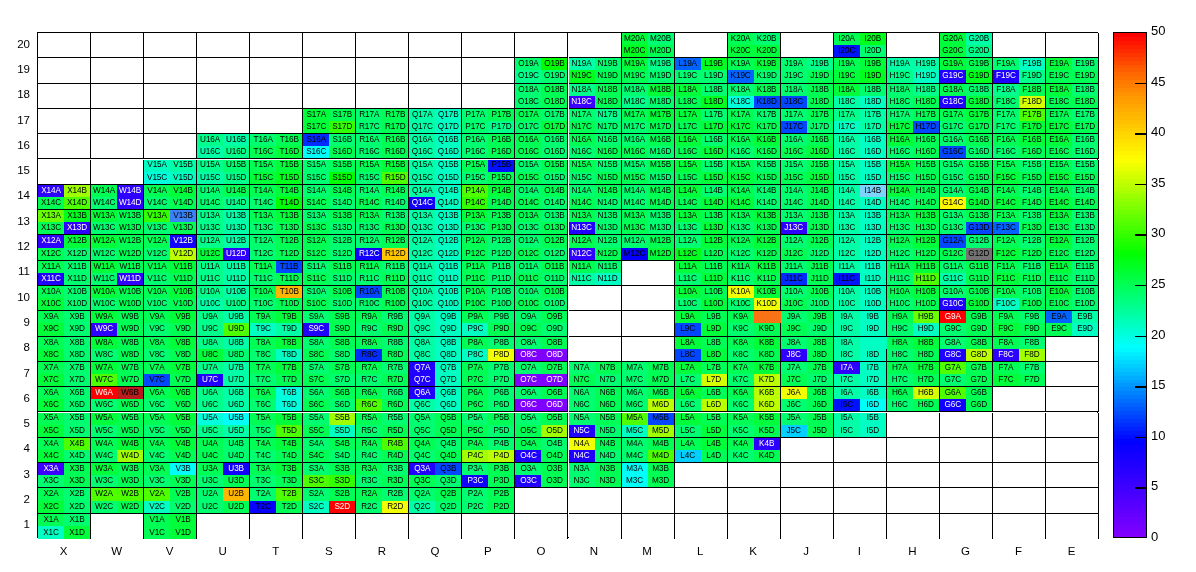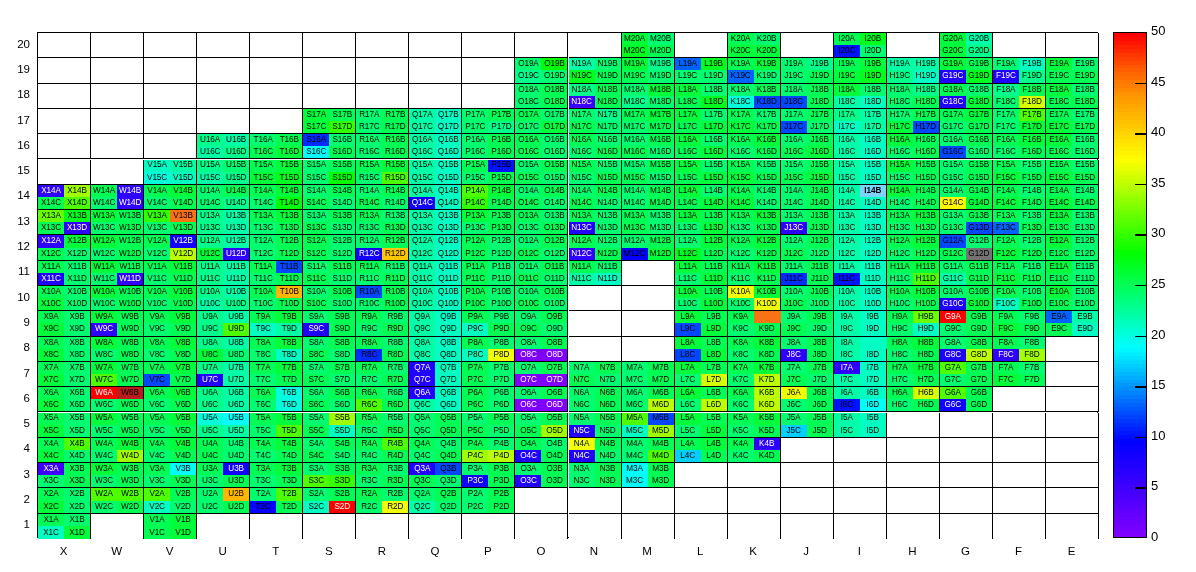--- a/index.html
+++ b/index.html
@@ -238,21 +238,21 @@
             <div class="sub" style="left: 50%; top: 50%; width: 50%; height: 50%; background: rgb(0, 255, 194);">V15D</div>
           </div>
           <div class="cell" style="top: 151.8px;">
             <div class="sub" style="left: 0%; top: 0%; width: 50%; height: 50%; background: rgb(0, 255, 85);">V14A</div>
             <div class="sub" style="left: 50%; top: 0%; width: 50%; height: 50%; background: rgb(0, 255, 58);">V14B</div>
             <div class="sub" style="left: 0%; top: 50%; width: 50%; height: 50%; background: rgb(0, 255, 112);">V14C</div>
             <div class="sub" style="left: 50%; top: 50%; width: 50%; height: 50%; background: rgb(0, 255, 85);">V14D</div>
           </div>
           <div class="cell" style="top: 177.1px;">
             <div class="sub" style="left: 0%; top: 0%; width: 50%; height: 50%; background: rgb(51, 255, 0);">V13A</div>
-            <div class="sub" style="left: 50%; top: 0%; width: 50%; height: 50%; background: #f97316;">V13B</div>
+            <div class="sub" style="left: 50%; top: 0%; width: 50%; height: 50%; background: #3b82f6;">V13B</div>
             <div class="sub" style="left: 0%; top: 50%; width: 50%; height: 50%; background: rgb(0, 255, 112);">V13C</div>
             <div class="sub" style="left: 50%; top: 50%; width: 50%; height: 50%; background: rgb(0, 255, 85);">V13D</div>
           </div>
           <div class="cell" style="top: 202.4px;">
             <div class="sub" style="left: 0%; top: 0%; width: 50%; height: 50%; background: rgb(0, 255, 85);">V12A</div>
             <div class="sub dark" style="left: 50%; top: 0%; width: 50%; height: 50%; background: rgb(18, 0, 255);">V12B</div>
             <div class="sub" style="left: 0%; top: 50%; width: 50%; height: 50%; background: rgb(0, 255, 112);">V12C</div>
             <div class="sub" style="left: 50%; top: 50%; width: 50%; height: 50%; background: rgb(187, 255, 0);">V12D</div>
           </div>
           <div class="cell" style="top: 227.7px;">
@@ -1553,21 +1553,21 @@
             <div class="sub" style="left: 50%; top: 50%; width: 50%; height: 50%; background: rgb(0, 255, 194);">I16D</div>
           </div>
           <div class="cell" style="top: 126.5px;">
             <div class="sub" style="left: 0%; top: 0%; width: 50%; height: 50%; background: rgb(0, 255, 167);">I15A</div>
             <div class="sub" style="left: 50%; top: 0%; width: 50%; height: 50%; background: rgb(0, 255, 194);">I15B</div>
             <div class="sub" style="left: 0%; top: 50%; width: 50%; height: 50%; background: rgb(0, 255, 167);">I15C</div>
             <div class="sub" style="left: 50%; top: 50%; width: 50%; height: 50%; background: rgb(0, 255, 194);">I15D</div>
           </div>
           <div class="cell" style="top: 151.8px;">
             <div class="sub" style="left: 0%; top: 0%; width: 50%; height: 50%; background: rgb(0, 255, 167);">I14A</div>
-            <div class="sub" style="left: 50%; top: 0%; width: 50%; height: 50%; background: #7dd3fc; font-weight: bold;">I14B</div>
+            <div class="sub" style="left: 50%; top: 0%; width: 50%; height: 50%; background: #7dd3fc;">I14B</div>
             <div class="sub" style="left: 0%; top: 50%; width: 50%; height: 50%; background: rgb(0, 255, 167);">I14C</div>
             <div class="sub" style="left: 50%; top: 50%; width: 50%; height: 50%; background: rgb(0, 255, 194);">I14D</div>
           </div>
           <div class="cell" style="top: 177.1px;">
             <div class="sub" style="left: 0%; top: 0%; width: 50%; height: 50%; background: rgb(0, 255, 167);">I13A</div>
             <div class="sub" style="left: 50%; top: 0%; width: 50%; height: 50%; background: rgb(0, 255, 194);">I13B</div>
             <div class="sub" style="left: 0%; top: 50%; width: 50%; height: 50%; background: rgb(0, 255, 167);">I13C</div>
             <div class="sub" style="left: 50%; top: 50%; width: 50%; height: 50%; background: rgb(0, 255, 194);">I13D</div>
           </div>
           <div class="cell" style="top: 202.4px;">

